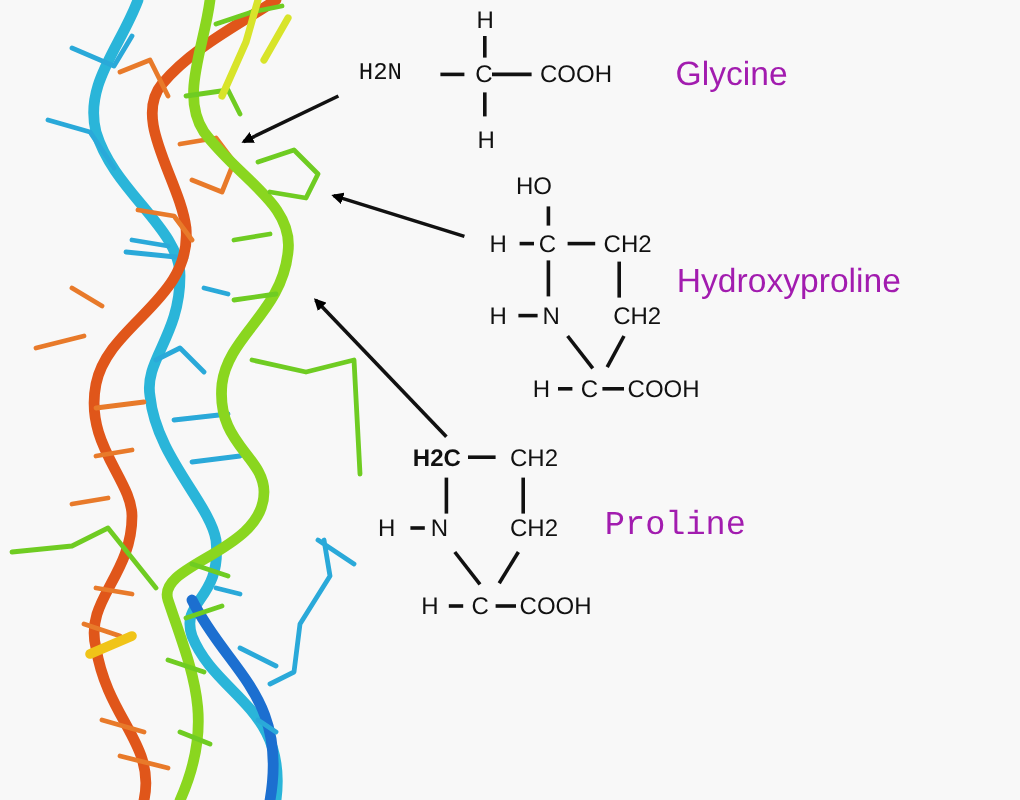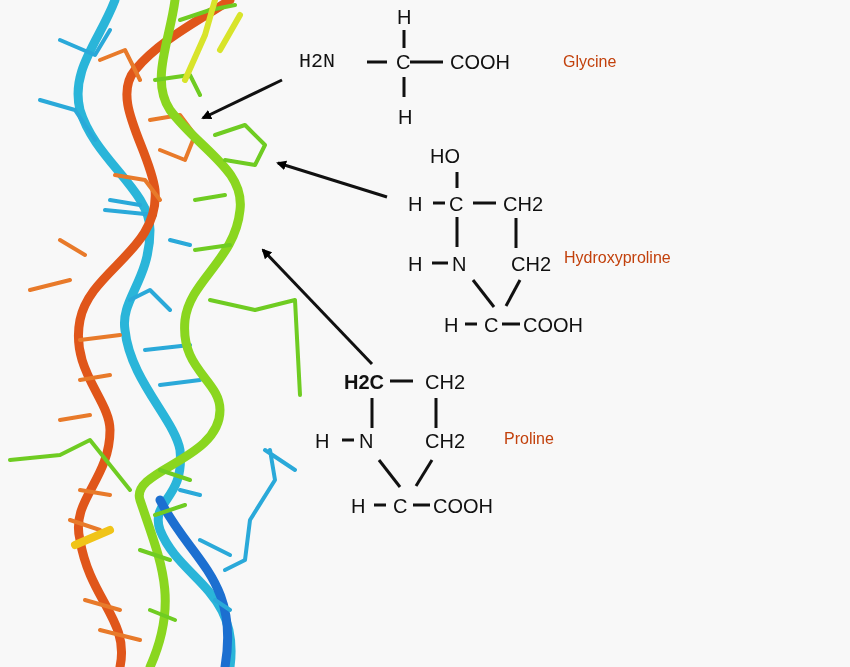--- a/index.html
+++ b/index.html
@@ -1,19 +1,19 @@
 <!DOCTYPE html>
 <html><head>
 <meta charset="utf-8">
 <style>
   html, body { margin: 0; padding: 0; }
   body { width: 850px; height: 667px; background: #f8f8f8; position: relative; overflow: hidden; font-family: "Liberation Sans", sans-serif; }
   #helix { position: absolute; left: 0; top: 0; width: 850px; height: 667px; }
   .t { position: absolute; font-size: 20px; color: #111; line-height: 20px; white-space: nowrap; }
-  .name { font-size: 16px; color: #c2410c; }
+  .name { font-size: 28px; color: #a21caf; }
   #bonds { position: absolute; left: 0; top: 0; width: 850px; height: 667px; }
 </style>
 </head>
 <body>
 
 <svg id="helix" viewBox="0 0 850 667">
   <g fill="none" stroke-linecap="round" stroke-linejoin="round">
 
     <path d="M115,0 C100,40 70,70 80,110 C95,160 150,190 150,230 C150,280 120,300 125,330 C130,380 175,420 180,450 C185,500 150,500 160,530 C180,580 240,590 230,667" stroke="#2ab5d9" stroke-width="9"></path>
     <path d="M160,500 C190,560 240,580 225,667" stroke="#1c6fd0" stroke-width="9"></path>
@@ -76,32 +76,32 @@
   <span class="t" style="left:450px;top:52px;">COOH</span>
   <span class="t" style="left:398px;top:107px;">H</span>
   <span class="t name" style="left:563px;top:52px;">Glycine</span>
 </div>
 
 <div>
   <span class="t" style="left:430px;top:146px;text-align:center;">HO</span>
   <span class="t" style="left:408px;top:194px;">H</span>
   <span class="t" style="left:449px;top:194px;">C</span>
   <span class="t" style="left:503px;top:194px;">CH2</span>
-  <span class="t name" style="left:564px;top:224px;margin-top:24px;">Hydroxyproline</span>
+  <span class="t name" style="left:564px;top:224px;">Hydroxyproline</span>
   <span class="t" style="left:408px;top:254px;">H</span>
   <span class="t" style="left:452px;top:254px;">N</span>
   <span class="t" style="left:511px;top:254px;">CH2</span>
   <span class="t" style="left:444px;top:315px;">H</span>
   <span class="t" style="left:484px;top:315px;">C</span>
   <span class="t" style="left:523px;top:315px;">COOH</span>
 </div>
 
 <div>
   <span class="t" style="left:344px;top:372px;font-weight:bold;">H2C</span>
   <span class="t" style="left:425px;top:372px;">CH2</span>
   <span class="t" style="left:315px;top:431px;">H</span>
   <span class="t" style="left:359px;top:431px;">N</span>
   <span class="t" style="left:425px;top:431px;">CH2</span>
-  <span class="t name" style="left:504px;top:429px;">Proline</span>
+  <span class="t name" style="left:504px;top:429px;font-family:Liberation Mono, monospace;">Proline</span>
   <span class="t" style="left:351px;top:496px;">H</span>
   <span class="t" style="left:393px;top:496px;">C</span>
   <span class="t" style="left:433px;top:496px;">COOH</span>
 </div>
 
 </body></html>

